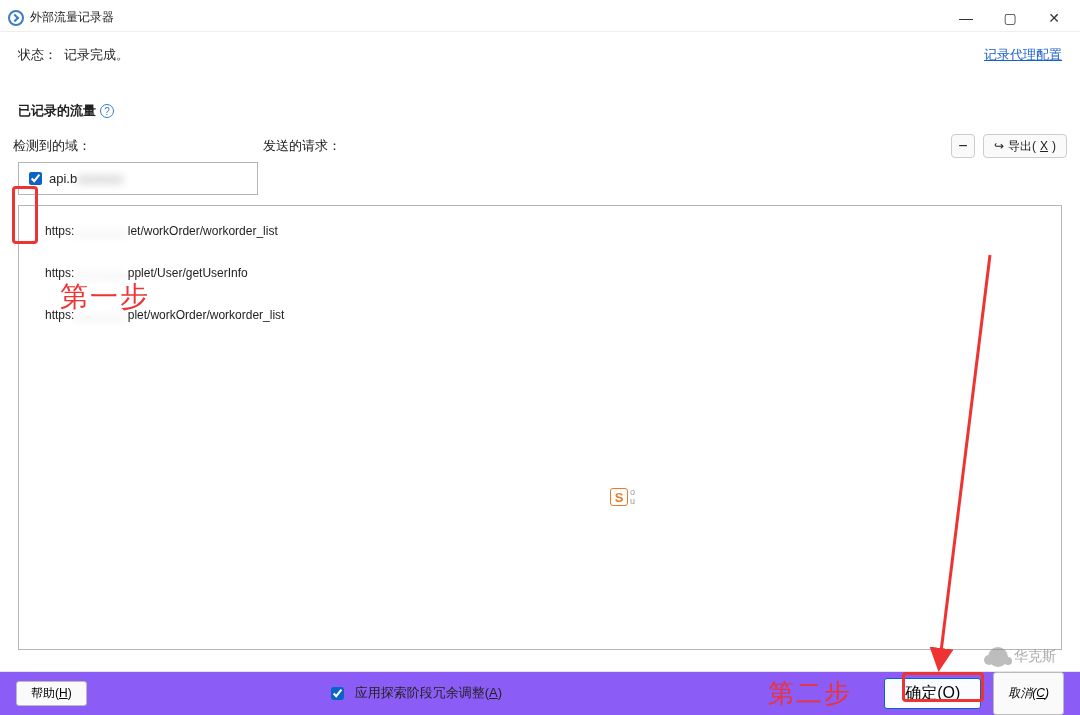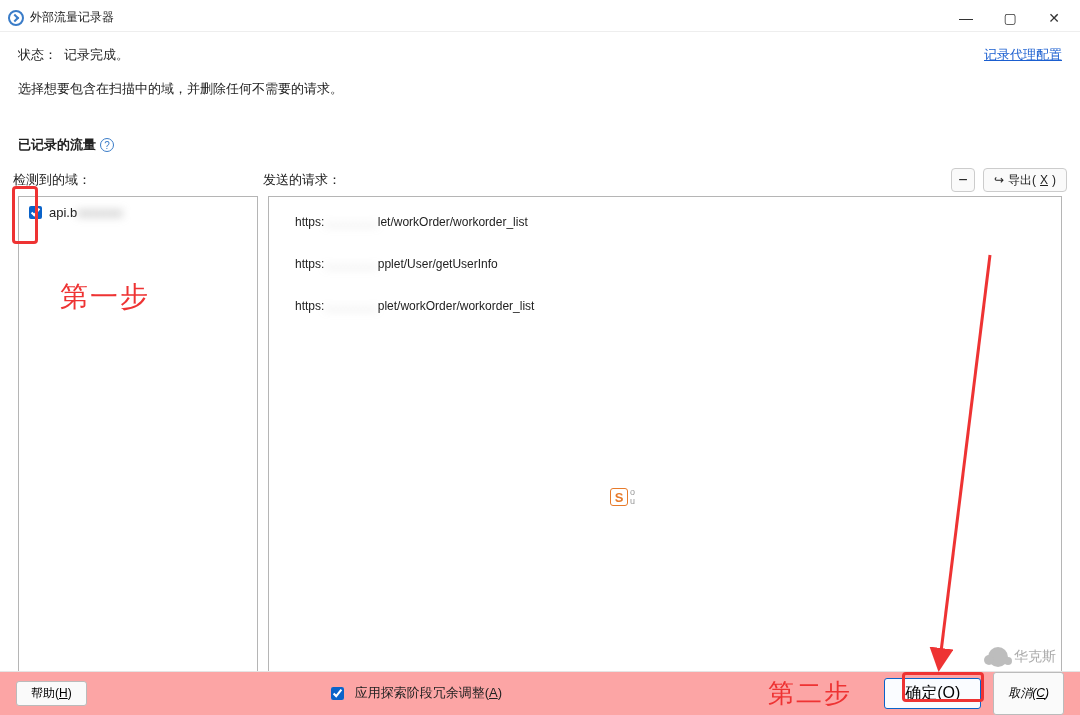--- a/index.html
+++ b/index.html
@@ -32,31 +32,31 @@
   .col-right-label { flex: 0 0 auto; }
   .spacer { flex: 1; }
   .hide-filtered { display: flex; align-items: center; margin-right: 12px; }
   .hide-filtered input { margin-right: 4px; }
   .hide-filtered .u { text-decoration: underline; }
   .minus-btn { width: 24px; height: 24px; border: 1px solid #ccc; border-radius: 4px; background: #fafafa; display: flex; align-items: center; justify-content: center; margin-right: 8px; cursor: pointer; font-size: 16px; line-height: 1; }
   .export-btn { height: 24px; padding: 0 10px; border: 1px solid #ccc; border-radius: 4px; background: #fafafa; display: flex; align-items: center; cursor: pointer; font-size: 12px; gap: 4px; }
   .export-btn .u { text-decoration: underline; }
 
   
-  .panels { display: flex; padding: 4px 18px 0 18px; gap: 10px; height: 492px; }
+  .panels { display: flex; padding: 4px 18px 0 18px; gap: 10px; height: 492px; flex-direction: column; }
   .panel-left { width: 240px; border: 1px solid #b5b5b5; background: #fff; padding: 4px 6px; overflow: auto; position: relative; }
   .panel-right { flex: 1; border: 1px solid #b5b5b5; background: #fff; padding: 4px 6px; overflow: auto; position: relative; font-family: "Courier New", monospace; font-size: 12px; }
 
   .domain-item { display: flex; align-items: center; gap: 4px; padding: 2px 0; }
   .domain-item input { accent-color: #0a63c9; }
 
   .request-line { white-space: pre; }
 
   
-  .bottombar { position: absolute; left: 0; right: 0; bottom: 0; height: 44px; display: flex; align-items: center; padding: 0 16px; border-top: 1px solid #e5e5e5; background: #fca5a5; }
+  .bottombar { position: absolute; left: 0; right: 0; bottom: 0; height: 44px; display: flex; align-items: center; padding: 0 16px; border-top: 1px solid #e5e5e5; background: #8b5cf6; }
   .help-btn { padding: 3px 14px; border: 1px solid #bbb; border-radius: 3px; background: #fafafa; cursor: pointer; font-size: 12px; }
   .help-btn .u, .ok-btn .u, .cancel-btn .u, .adjust-row .u { text-decoration: underline; }
   .adjust-row { display: flex; margin-left: 240px; gap: 8px; }
   .adjust-row input { accent-color: #0a63c9; }
   .ok-btn { padding: 4px 20px; border: 1.5px solid #0a63c9; border-radius: 3px; background: #fafcff; cursor: pointer; font-size: 16px; margin-right: 12px; }
   .cancel-btn { padding: 12px 14px; border: 1px solid #bbb; border-radius: 3px; background: #fafafa; cursor: pointer; font-size: 12px; font-style: italic; }
 
   
   .blur-box { display: inline-block; filter: blur(4px); color: #888; }
 
@@ -94,21 +94,20 @@
     <div class="win-btn close">✕</div>
   </div>
 </div>
 
 <div class="header">
   <div class="status-row">
     <span class="status-label">状态：</span>
     <span class="status-value">记录完成。</span>
     <a class="config-link">记录代理配置</a>
   </div>
-  <div class="instruction">选择想要包含在扫描中的域，并删除任何不需要的请求。</div>
 </div>
 
 <div class="section-title">
   <b>已记录的流量</b>
   <span class="help-icon">?</span>
 </div>
 
 <div class="columns-header">
   <div class="col-left-label">检测到的域：</div>
   <div class="col-right-label">发送的请求：</div>

